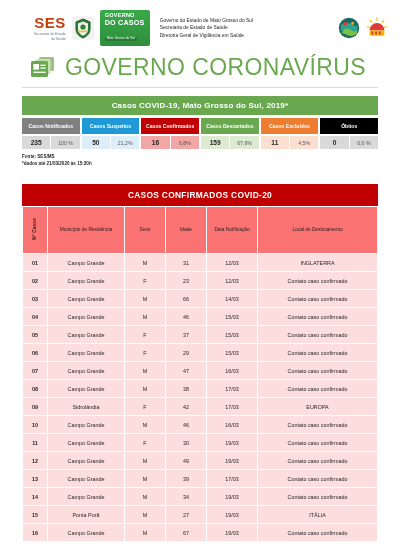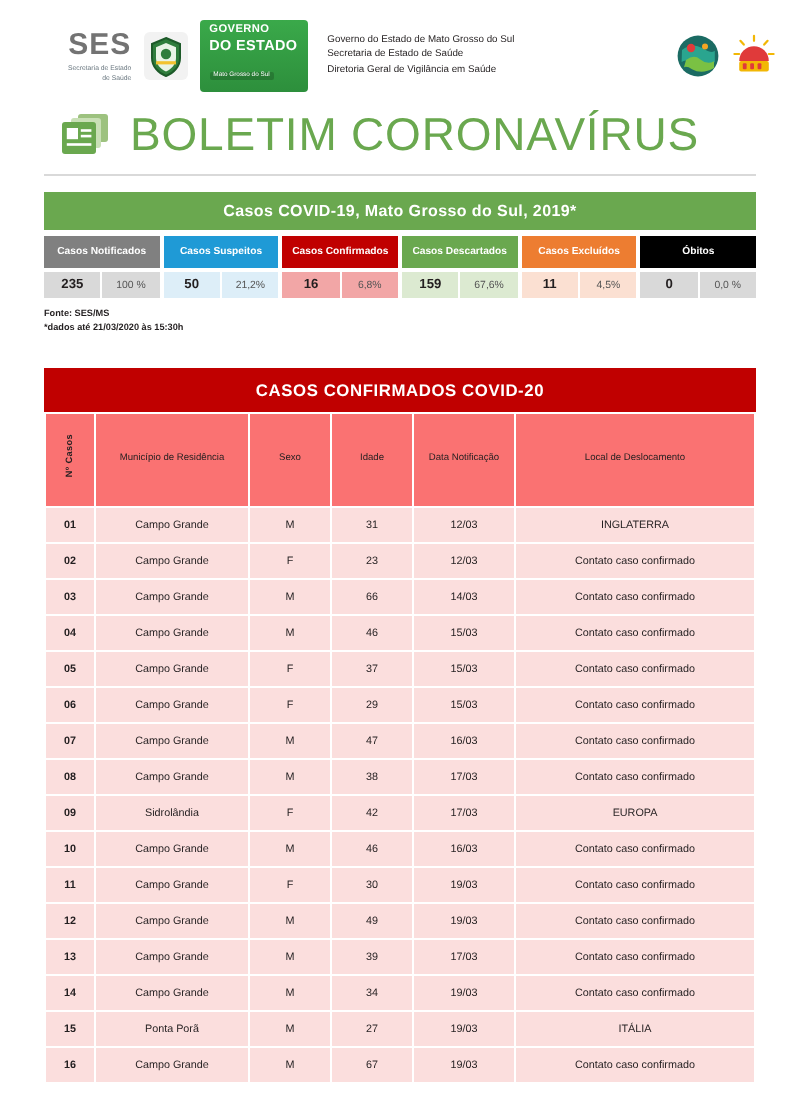--- a/index.html
+++ b/index.html
@@ -7,21 +7,21 @@
     width:400px;height:552px;overflow:hidden;
     background:#ffffff;
     font-family:"Liberation Sans", sans-serif;
     color:#231f20;
   }
   .page{width:400px;height:552px;position:relative;box-sizing:border-box;}
 
   
   .topbar{display:flex;align-items:center;padding:10px 8px 6px 34px;gap:6px;}
   .ses-logo{display:flex;flex-direction:column;align-items:flex-end;line-height:1;}
-  .ses-word{font-size:15px;font-weight:bold;color:#737373;letter-spacing:.5px;}
+  .ses-word{font-size:15px;font-weight:bold;color:#c2410c;letter-spacing:.5px;}
   .ses-sub{font-size:3.4px;color:#6b7880;text-align:right;margin-top:2px;line-height:1.35;}
   .brasao{width:22px;height:24px;border-radius:3px;background:#f2f2f2;display:flex;align-items:center;justify-content:center;}
   .brasao svg{display:block;}
   .gov-badge{background:linear-gradient(180deg,#3aa94a,#2d8f3c);border-radius:2px;padding:3px 5px;color:#fff;line-height:1.05;}
   .gov-badge .g1{font-size:5.6px;font-weight:bold;letter-spacing:.2px;}
   .gov-badge .g2{font-size:7.2px;font-weight:bold;letter-spacing:.2px;}
   .gov-badge .g3{font-size:3.2px;background:rgba(0,0,0,.18);display:inline-block;padding:0 2px;margin-top:1px;border-radius:1px;}
   .gov-text{font-size:4.9px;line-height:1.55;color:#231f20;margin-left:4px;white-space:nowrap;}
   .right-logos{margin-left:auto;display:flex;gap:6px;align-items:center;padding-right:4px;}
   .logo-circ{width:22px;height:22px;border-radius:50%;}
@@ -84,21 +84,21 @@
       <svg width="18" height="21" viewBox="0 0 18 21">
         <path d="M9 1 L16 4 V11 C16 15 13 18.5 9 20 C5 18.5 2 15 2 11 V4 Z" fill="#2f7d3c" stroke="#1d5a29" stroke-width="1"></path>
         <path d="M9 3.5 L14 5.6 V11 C14 14 11.8 16.6 9 17.8 C6.2 16.6 4 14 4 11 V5.6 Z" fill="#e9f3e6"></path>
         <circle cx="9" cy="9" r="2.6" fill="#2f7d3c"></circle>
         <rect x="4" y="12.6" width="10" height="1.6" fill="#f2c230"></rect>
       </svg>
     </div>
 
     <div class="gov-badge">
       <div class="g1">GOVERNO</div>
-      <div class="g2">DO ESTADO</div>
+      <div class="g2">DO CASOS</div>
       <div class="g3">Mato Grosso do Sul</div>
     </div>
 
     <div class="gov-text">
       <div>Governo do Estado de Mato Grosso do Sul</div>
       <div>Secretaria de Estado de Saúde</div>
       <div>Diretoria Geral de Vigilância em Saúde</div>
     </div>
 
     <div class="right-logos">
@@ -138,21 +138,21 @@
       <svg width="26" height="23" viewBox="0 0 26 23">
         <rect x="9" y="1" width="15" height="14" rx="1.5" fill="#9dc27f"></rect>
         <rect x="5.5" y="3" width="15" height="15" rx="1.5" fill="#c9e0b6"></rect>
         <rect x="1" y="5" width="17" height="16" rx="1.5" fill="#6aa84f"></rect>
         <rect x="3.4" y="8" width="5.6" height="5.6" fill="#ffffff"></rect>
         <rect x="10.4" y="8.6" width="5.3" height="1.3" fill="#ffffff"></rect>
         <rect x="10.4" y="11.4" width="5.3" height="1.3" fill="#ffffff"></rect>
         <rect x="3.4" y="15.6" width="12.3" height="1.3" fill="#ffffff"></rect>
       </svg>
     </div>
-    <div class="title-text">BOLETIM CORONAVÍRUS</div>
+    <div class="title-text">GOVERNO CORONAVÍRUS</div>
   </div>
   <div class="rule"></div>
 
   <div class="banner">Casos COVID-19, Mato Grosso do Sul, 2019*</div>
 
   <div class="stats">
 
     <div class="stat">
       <div class="stat-head" style="background:#808080">Casos Notificados</div>
       <div class="stat-vals">

